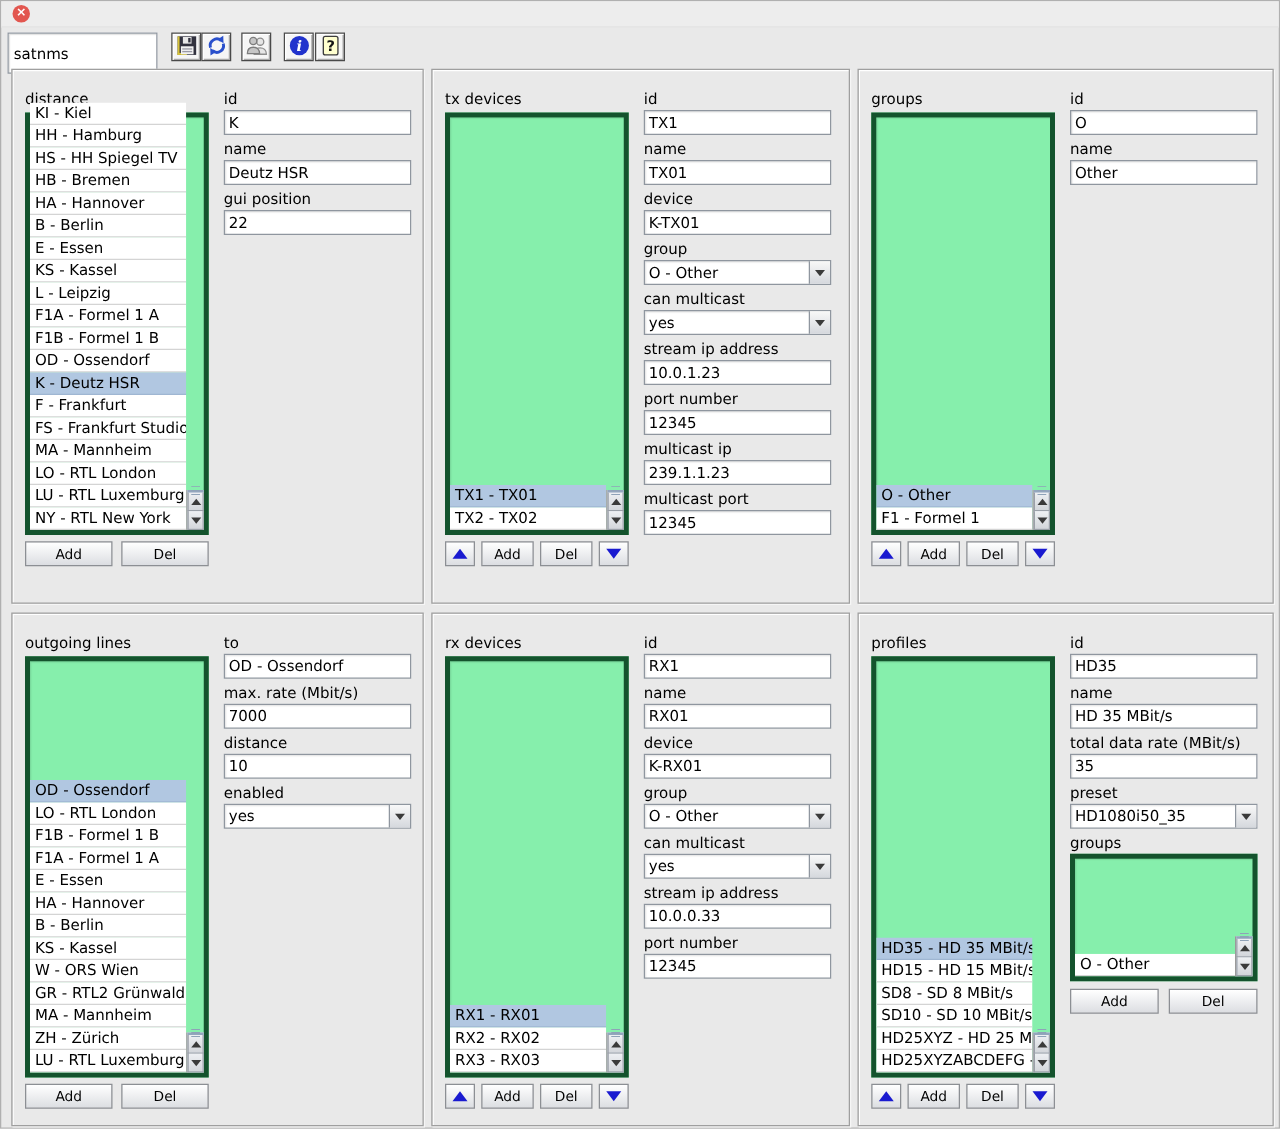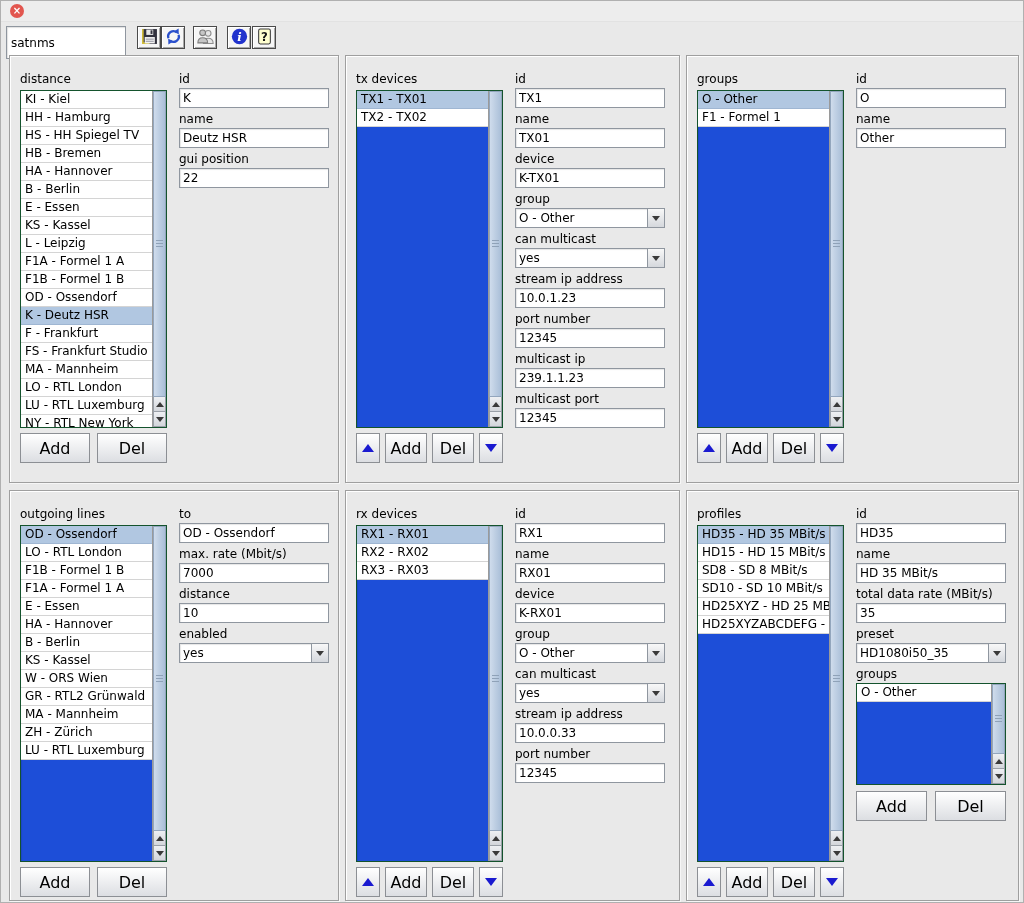--- a/index.html
+++ b/index.html
@@ -60,23 +60,24 @@
     padding:17px 0 0 10px;
     display:flex; gap:6px;
     overflow:hidden;
   }
   .panel-left { width:147px; display:flex; flex-direction:column; flex:none; }
   .panel-right { width:150px; display:flex; flex-direction:column; flex:none; margin-left:6px; }
   .sec-label { font-size:12px; height:15px; line-height:13px; margin-bottom:2px; white-space:nowrap; }
 
   
   .listbox {
-    border:1px solid #14532d; background:#1d4ed8; display:flex;
+    border:4px solid #14532d; background:#86efac; display:flex;
     box-shadow: inset 1px 1px 1px rgba(0,0,0,0.10);
     flex:none;
+    align-items:flex-end;
   }
   .lb-tall  { height:338px; }
   .lb-tall2 { height:337px; }
   .lb-small { height:102px; width:150px; }
   .list-items { flex:1; overflow:hidden; }
   .list-row {
     height:18px; line-height:17px; padding-left:4px;
     border-bottom:1px solid #d4d4d4; background:#fff;
     white-space:nowrap; overflow:hidden; font-size:12px;
   }
@@ -97,21 +98,21 @@
     border:1px solid #9aa0a8; border-top:none;
     display:flex; align-items:center; justify-content:center;
   }
   .tri { width:0; height:0; display:block; }
   .tri-up   { border-left:4px solid transparent; border-right:4px solid transparent; border-bottom:5px solid #3a3a3a; }
   .tri-down { border-left:4px solid transparent; border-right:4px solid transparent; border-top:5px solid #3a3a3a; }
 
   
   .btnrow { display:flex; margin-top:5px; align-items:center; }
   .btn {
-    height:30px; font-family:"DejaVu Sans", sans-serif; font-size:16px;
+    height:20px; font-family:"DejaVu Sans", sans-serif; font-size:11px;
     background:linear-gradient(#ffffff,#dcdee2);
     border:1px solid #8c8f94; color:#000; padding:0;
   }
   .btn-wide  { width:70px; }
   .btn-wide + .btn-wide { margin-left:7px; }
   .btn-mid   { width:42px; }
   .btn-arrow { width:24px; display:flex; align-items:center; justify-content:center; }
   .gap5 { margin-left:5px; }
   .gap8 { margin-left:8px; }
   .btn-71 { width:71px; }

